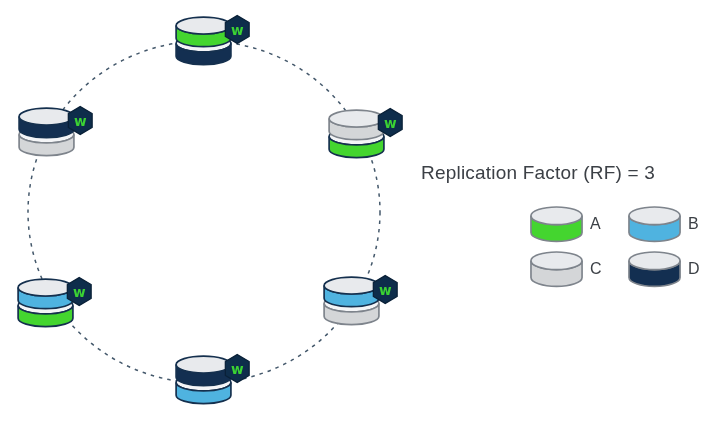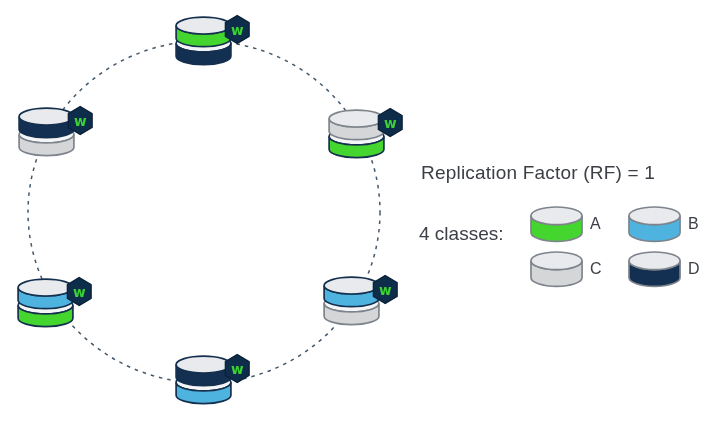--- a/index.html
+++ b/index.html
@@ -103,23 +103,22 @@
     <path d="M2 11 L2 23 A26 8 0 0 0 54 23 L54 11 A26 8 0 0 1 2 11 Z" fill="#132f51" stroke="#15304e" stroke-width="1.6"></path>
     <ellipse cx="28" cy="11" rx="26" ry="8" fill="#e8eaed" stroke="#15304e" stroke-width="1.6"></ellipse>
     <g>
       <polygon points="60,1.5 71.3,8.1 71.3,21.3 60,27.9 48.7,21.3 48.7,8.1" fill="#0e2d4b" stroke="#0a2138" stroke-width="1.2"></polygon>
       <text x="60" y="19.5" text-anchor="middle" font-size="13" font-weight="bold" fill="#3bd333" font-family="'DejaVu Sans', sans-serif">w</text>
     </g>
   </svg>
       </div>
     </div>
 
-  <div class="rf-label">Replication Factor (RF) = 1</div>
+  <div class="rf-label">Replication Factor (RF) = 3</div>
 
-  <div class="classes-label">4 classes:</div>
 
   <div class="legend-grid" id="legend-grid">
       <div class="legend-item">
         <svg viewBox="0 0 58 39">
     <path d="M2 11 L2 28 A26 9 0 0 0 54 28 L54 11 A26 9 0 0 1 2 11 Z" fill="#44d52f" stroke="#7e848c" stroke-width="1.7"></path>
     <ellipse cx="28" cy="11" rx="26" ry="9" fill="#e8eaed" stroke="#7e848c" stroke-width="1.7"></ellipse>
   </svg>
         <span class="legend-label">A</span>
       </div>
       <div class="legend-item">

